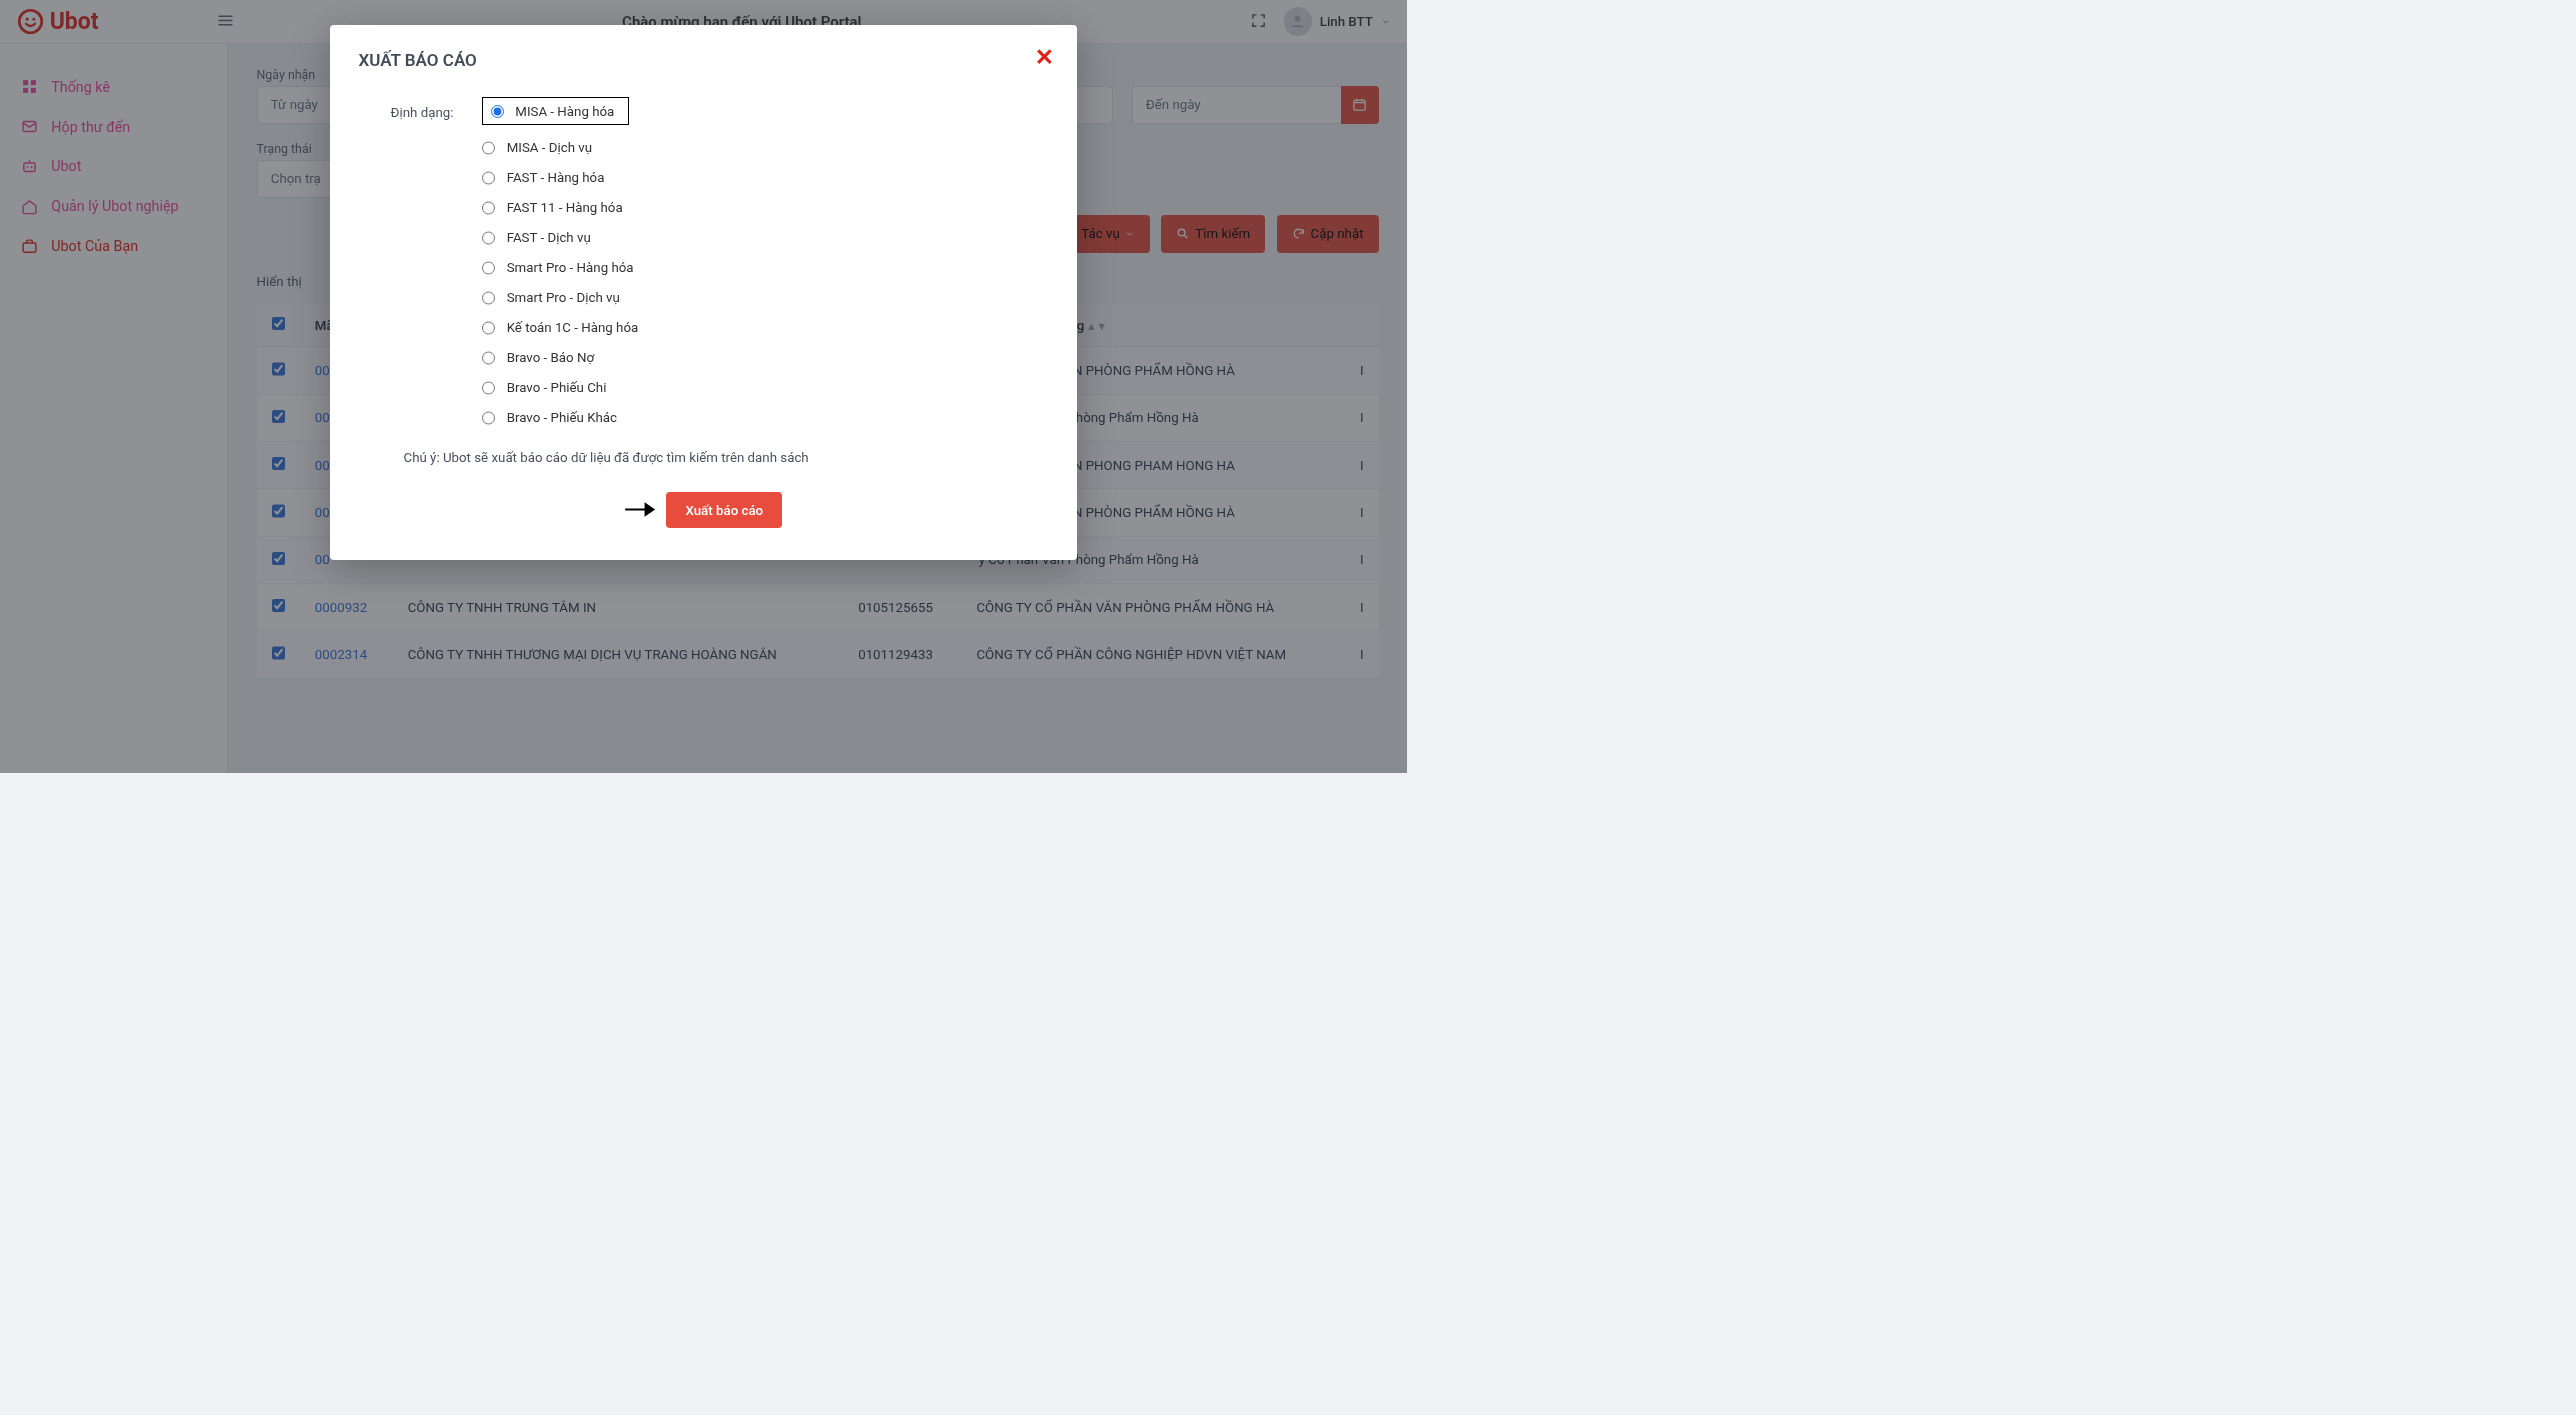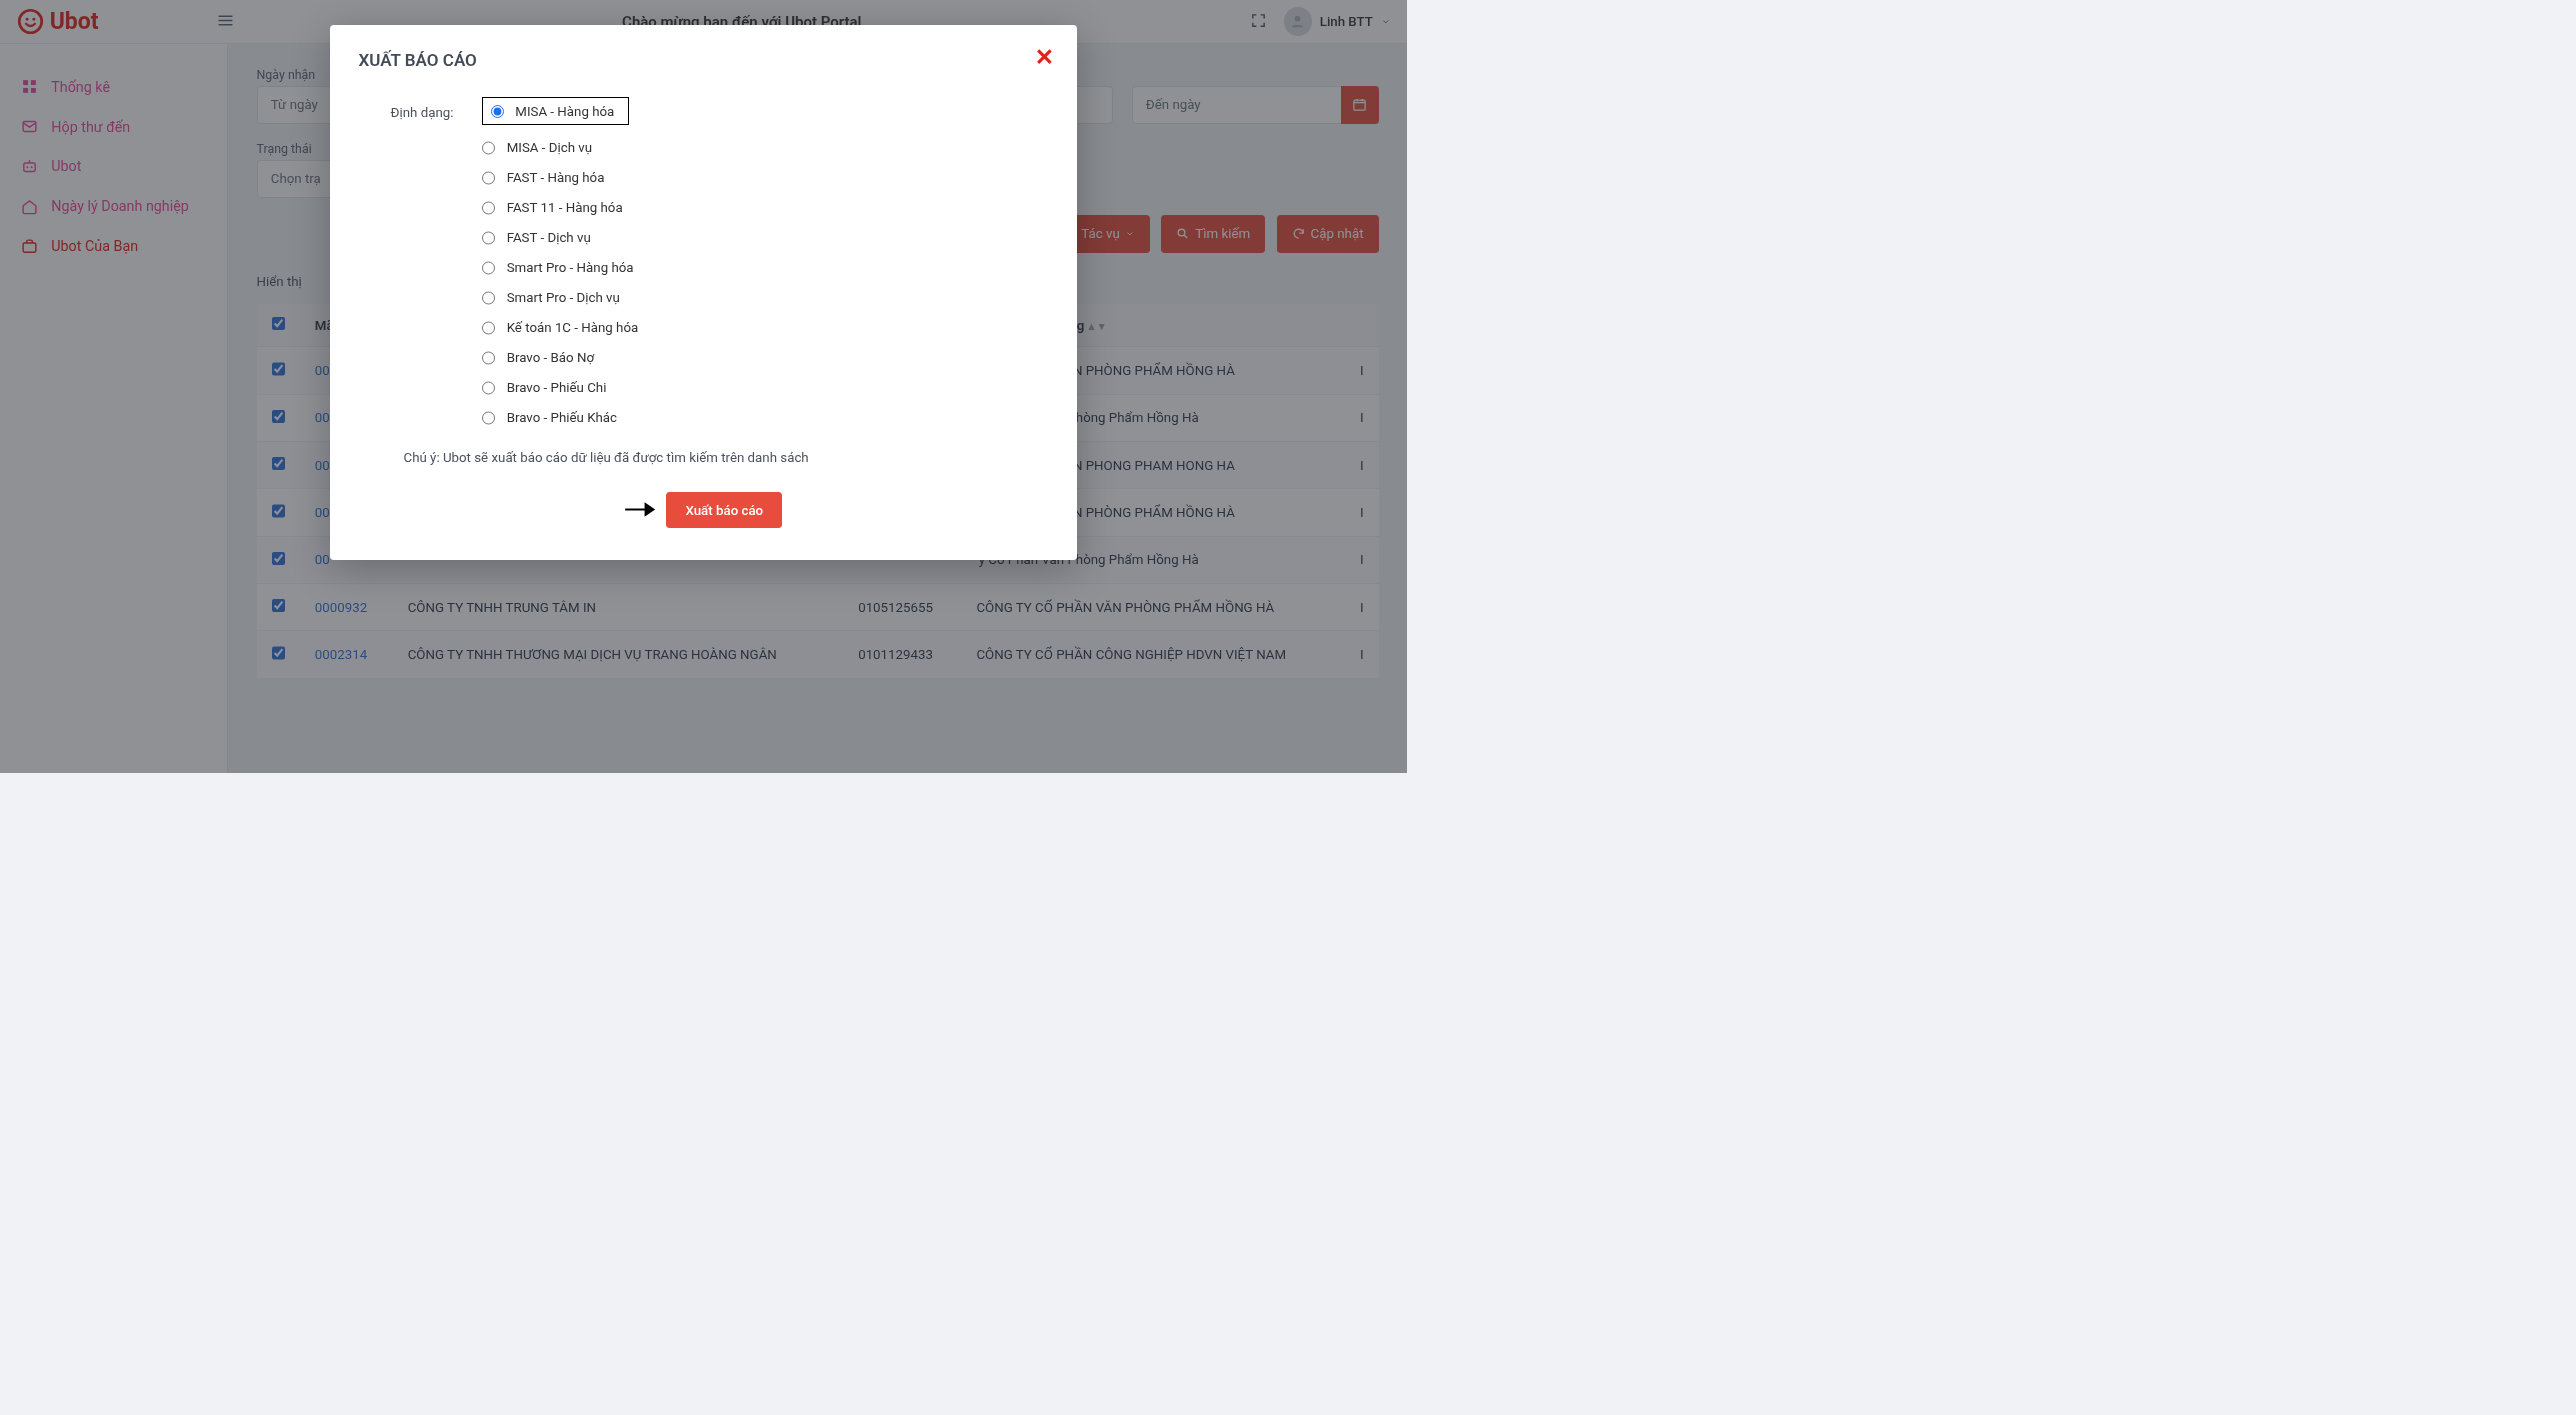--- a/index.html
+++ b/index.html
@@ -19,21 +19,21 @@
   .sidebar{width:228px;background:#fff;border-right:1px solid #e8eaee;padding-top:23px;}
   .side-item{display:flex;align-items:center;gap:13.3px;padding:11.4px 21px;color:#ec4899;cursor:pointer;font-size:14.3px;}
   .side-item svg{width:17px;height:17px;flex-shrink:0;}
   .side-item.active{color:#e2231a;}
   .content{flex:1;padding:23px 28.5px;overflow:auto;}
   
   .filter-label{font-size:12.4px;color:#5b6472;margin-bottom:3.8px;}
   .filter-row{display:flex;gap:19px;margin-bottom:17px;}
   .input{height:38px;background:#fff;border:1px solid #dfe3e8;border-radius:3.8px;padding:0 13.3px;color:#6c7480;display:flex;align-items:center;}
   .inp-wide{flex:1;}
-  .btn{height:38px;padding:0 15px;border:none;border-radius:3.8px;cursor:pointer;display:inline-flex;align-items:center;gap:5.7px;font-size:13.3px;color:#ffffff;}
+  .btn{height:38px;padding:0 15px;border:none;border-radius:3.8px;cursor:pointer;display:inline-flex;align-items:center;gap:5.7px;font-size:13.3px;color:#000000;}
   .btn-red{background:#e74c3c;}
   .cal-btn{width:38px;height:38px;background:#e74c3c;border-radius:3.8px;display:flex;align-items:center;justify-content:center;color:#fff;cursor:pointer;}
   .action-row{display:flex;justify-content:flex-end;gap:11.4px;margin-bottom:21px;}
   .display-text{font-size:13.3px;color:#4d5663;margin-bottom:15px;}
   
   table{width:100%;border-collapse:collapse;background:#fff;}
   thead th{background:#f6f7f9;text-align:left;padding:13.3px 15px;font-weight:600;font-size:13.3px;color:#2f3a4b;border-bottom:1px solid #e8eaee;white-space:nowrap;}
   tbody td{padding:15px;border-bottom:1px solid #eef0f3;font-size:13.3px;color:#2f3a4b;white-space:nowrap;}
   tbody tr:nth-child(odd){background:#fbfbfc;}
   .link{color:#2f6fd6;}
@@ -121,21 +121,21 @@
           <circle cx="9" cy="13" r="1.4" fill="currentColor"></circle>
           <circle cx="15" cy="13" r="1.4" fill="currentColor"></circle>
           <path d="M12 3v4" stroke="currentColor" stroke-width="2"></path>
         </svg>
       <span>Ubot</span>
     </div>
     <div class="side-item">
       <svg viewBox="0 0 24 24">
           <path d="M3 11l9-7 9 7v9a2 2 0 0 1-2 2H5a2 2 0 0 1-2-2z" fill="none" stroke="currentColor" stroke-width="2"></path>
         </svg>
-      <span>Ngày lý Doanh nghiệp</span>
+      <span>Quản lý Ubot nghiệp</span>
     </div>
     <div class="side-item active">
       <svg viewBox="0 0 24 24">
           <rect x="3" y="7" width="18" height="13" rx="2" fill="none" stroke="currentColor" stroke-width="2"></rect>
           <path d="M8 7V5a2 2 0 0 1 2-2h4a2 2 0 0 1 2 2v2" fill="none" stroke="currentColor" stroke-width="2"></path>
         </svg>
       <span>Ubot Của Bạn</span>
     </div>
   </div>
 

